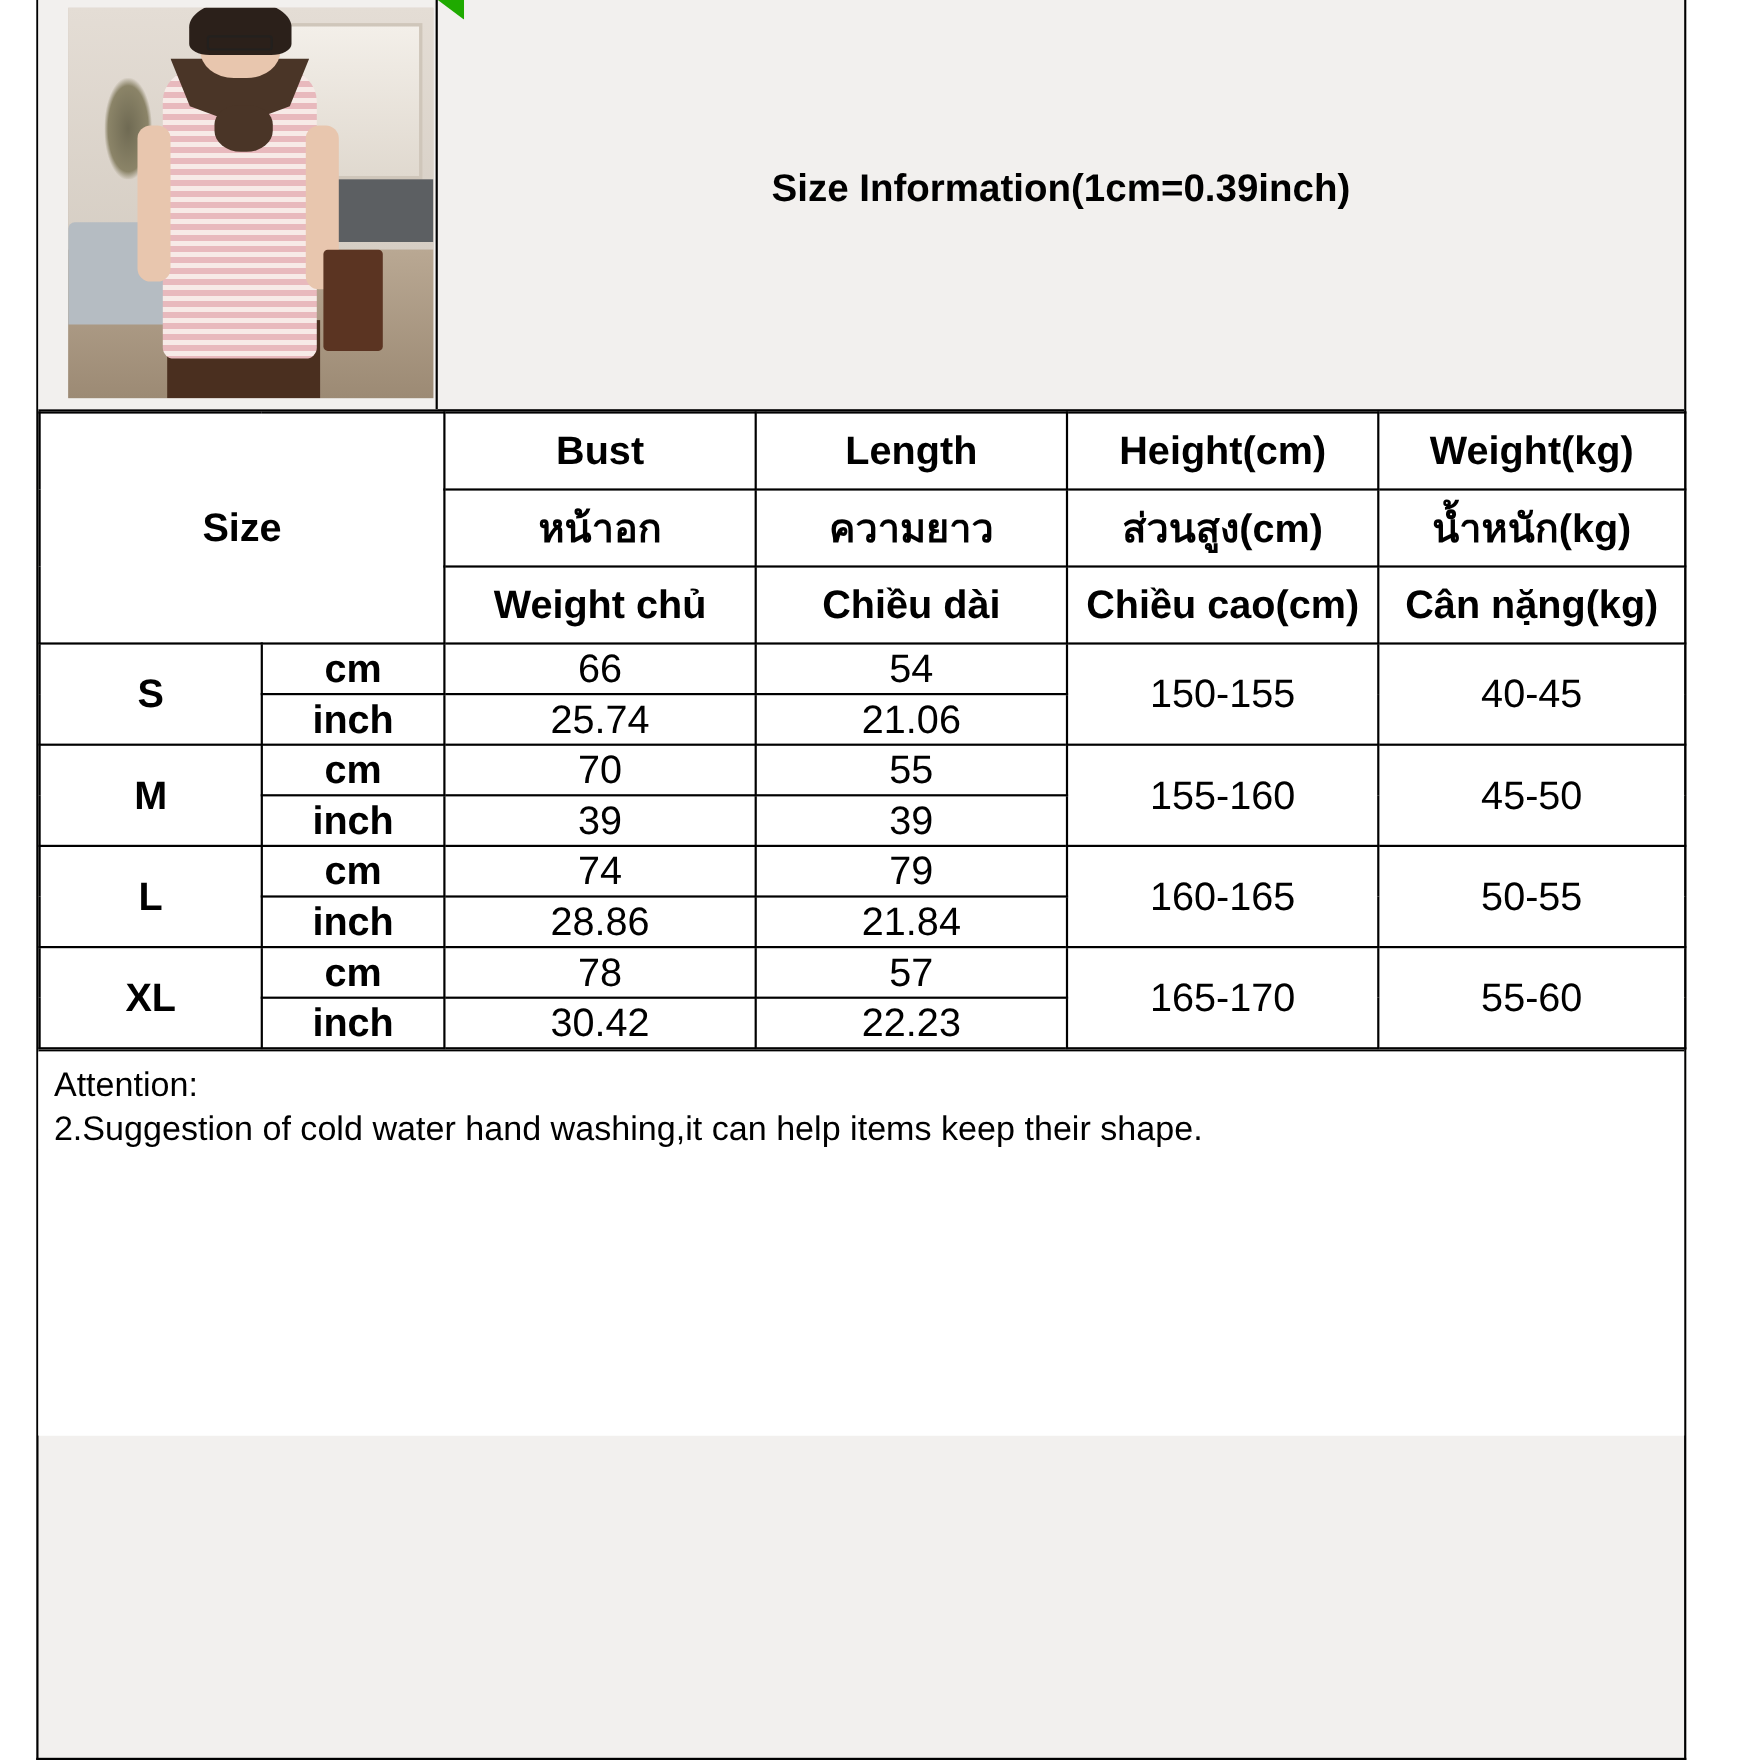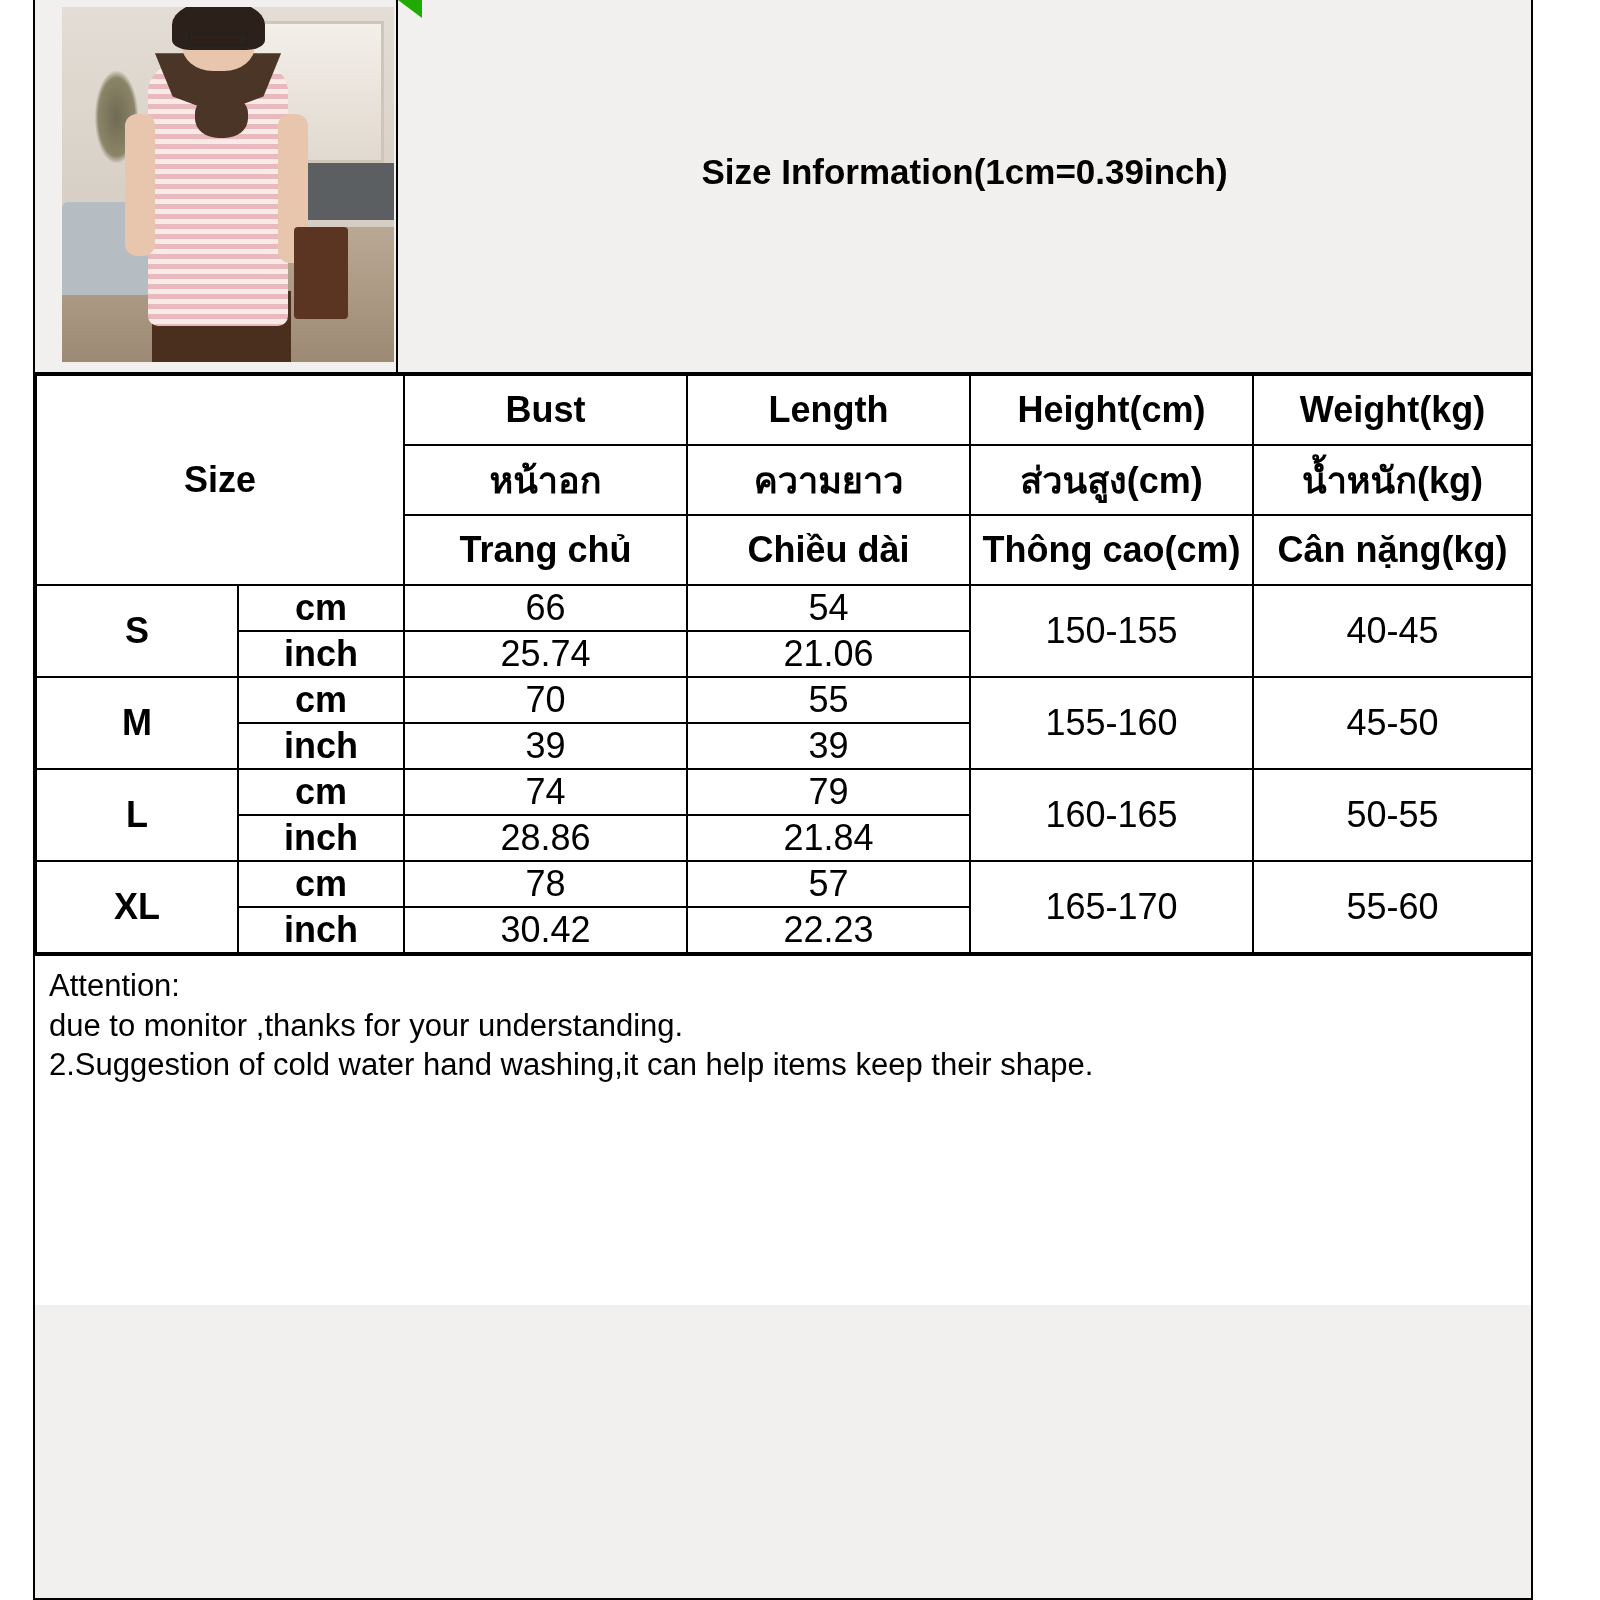--- a/index.html
+++ b/index.html
@@ -278,23 +278,23 @@
         <td class="head">Height(cm)</td>
         <td class="head">Weight(kg)</td>
       </tr>
       <tr>
         <td class="head">หน้าอก</td>
         <td class="head">ความยาว</td>
         <td class="head">ส่วนสูง(cm)</td>
         <td class="head">น้ำหนัก(kg)</td>
       </tr>
       <tr>
-        <td class="head">Trang chủ</td>
+        <td class="head">Weight chủ</td>
         <td class="head">Chiều dài</td>
-        <td class="head">Thông cao(cm)</td>
+        <td class="head">Chiều cao(cm)</td>
         <td class="head">Cân nặng(kg)</td>
       </tr>
 
       <tr>
         <td class="size-letter" rowspan="2">S</td>
         <td class="unit">cm</td>
         <td class="val">66</td>
         <td class="val">54</td>
         <td class="range" rowspan="2">150-155</td>
         <td class="range" rowspan="2">40-45</td>
@@ -345,19 +345,18 @@
         <td class="unit">inch</td>
         <td class="val">30.42</td>
         <td class="val">22.23</td>
       </tr>
     </tbody>
   </table>
 
   <div class="lower">
     <div class="attention">
       <div class="line">Attention:</div>
-      <div class="line">due to monitor ,thanks for your understanding.</div>
       <div class="line">2.Suggestion of cold water hand washing,it can help items keep their shape.</div>
     </div>
     <div class="fill-rest"></div>
   </div>
 
 </div>
 
 </body></html>

